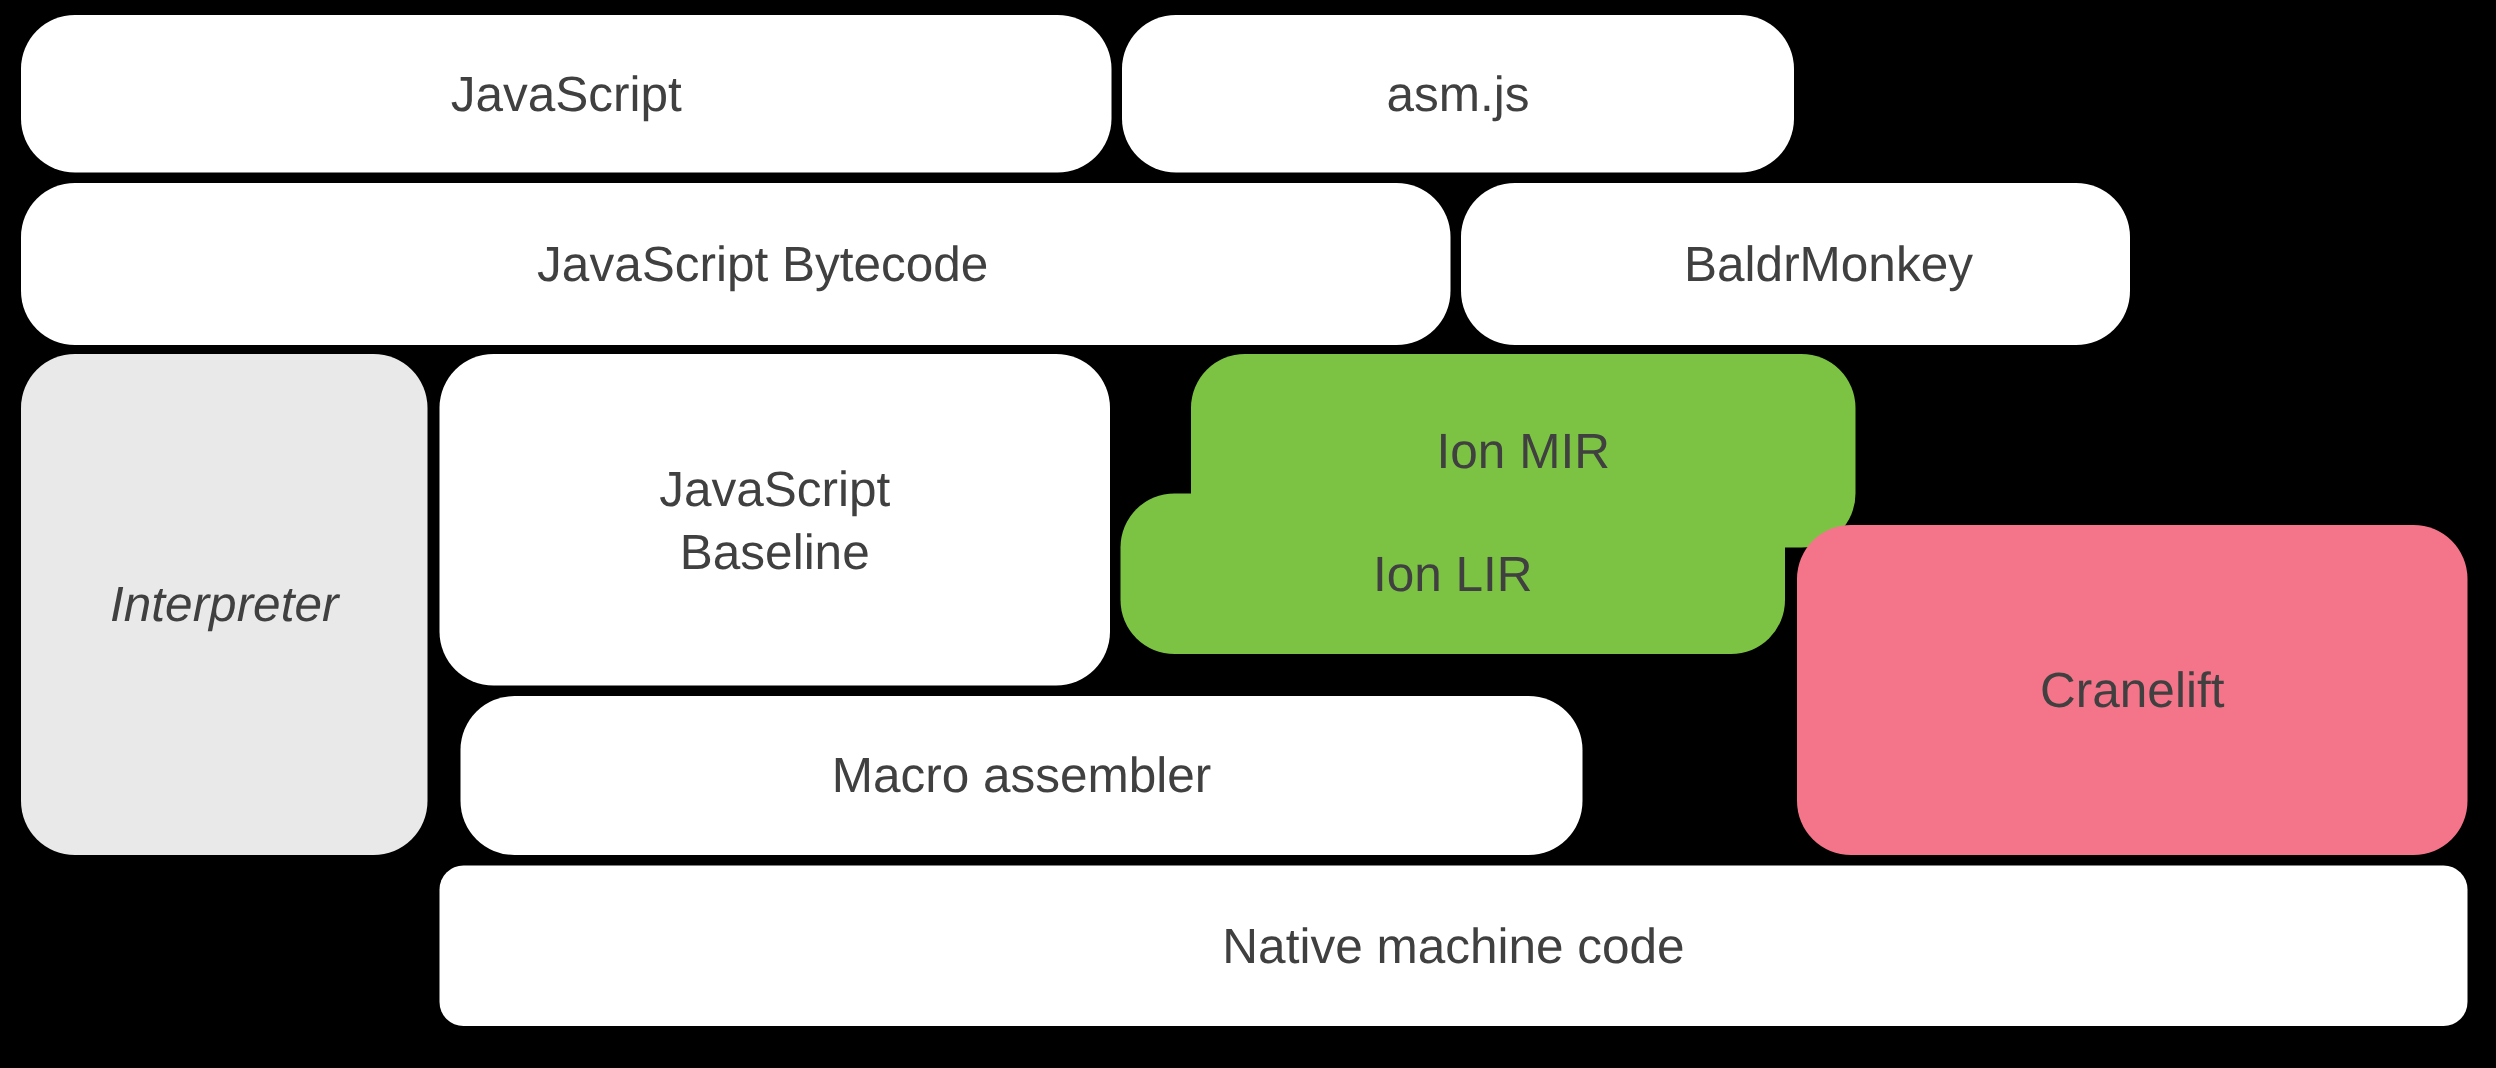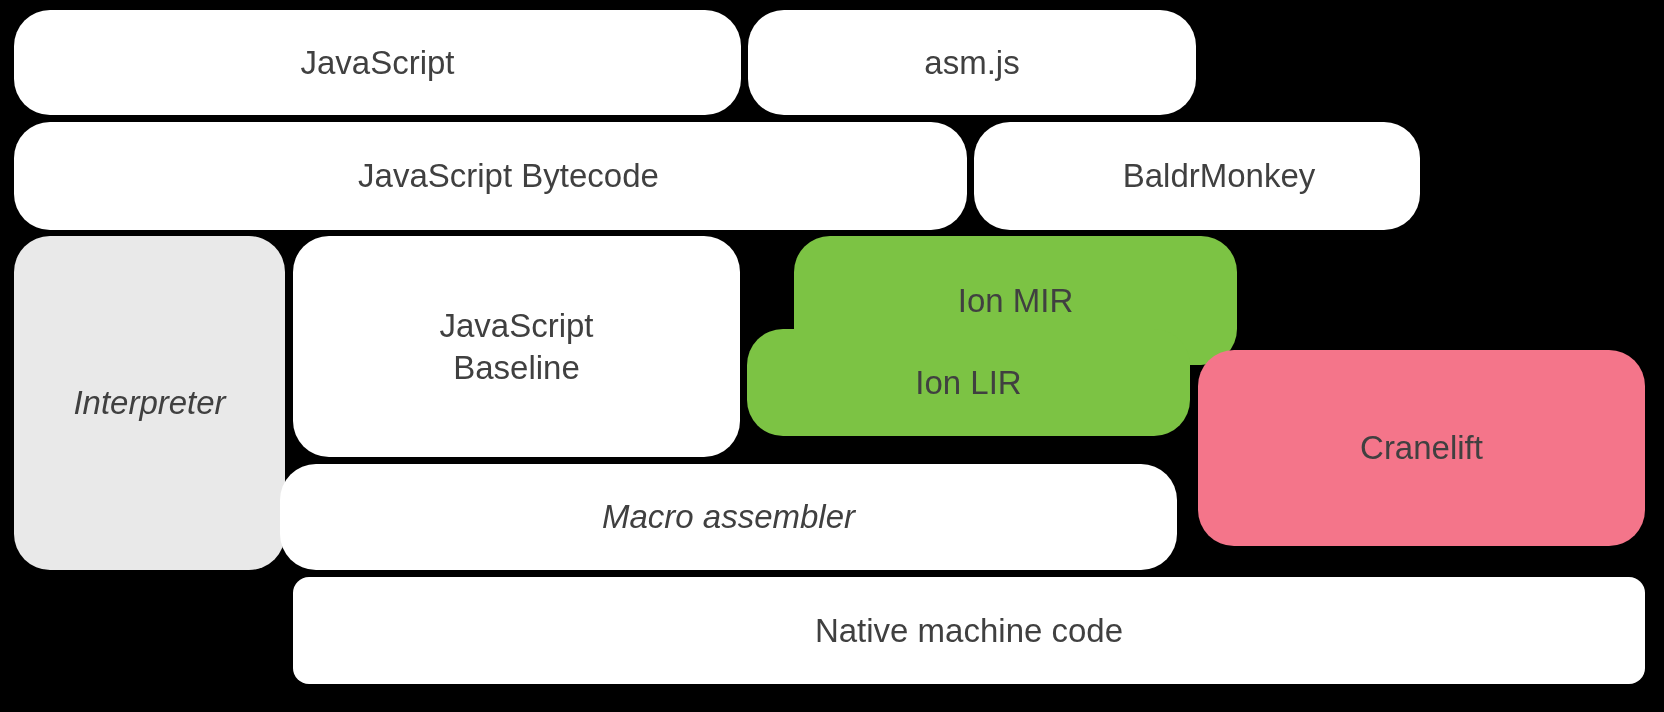--- a/index.html
+++ b/index.html
@@ -38,22 +38,22 @@
   .pos-asmjs        { left: 748px;  top: 10px;  width: 448px;  height: 105px; }
   .pos-wasm         { left: 1200px; top: 10px;  width: 448px;  height: 105px; }
   
   .pos-bytecode     { left: 14px;   top: 122px; width: 953px;  height: 108px; padding-left: 36px; }
   .pos-baldrmonkey  { left: 974px;  top: 122px; width: 446px;  height: 108px; padding-left: 44px; }
   
   .pos-interpreter  { left: 14px;   top: 236px; width: 271px;  height: 334px; font-style: italic; }
   .pos-baseline     { left: 293px;  top: 236px; width: 447px;  height: 221px; }
   .pos-ionmir       { left: 747px;  top: 236px; width: 443px;  height: 129px; margin-left: 47px; }
   .pos-ionlir       { left: 747px;  top: 329px; width: 443px;  height: 107px; }
-  .pos-cranelift    { left: 1198px; top: 350px; width: 447px;  height: 196px; }
-  .pos-macroasm     { left: 280px;  top: 464px; width: 897px;  height: 106px; font-style: italic; }
+  .pos-cranelift    { left: 1198px; top: 350px; width: 447px;  height: 220px; }
+  .pos-macroasm     { left: 307px;  top: 464px; width: 748px;  height: 106px; }
   
   .pos-native       { left: 293px;  top: 577px; width: 1352px; height: 107px; border-radius: 16px; }
 </style>
 </head>
 <body>
 
 <div class="canvas">
 
   <div class="node white pos-javascript">
     <span>JavaScript</span>

